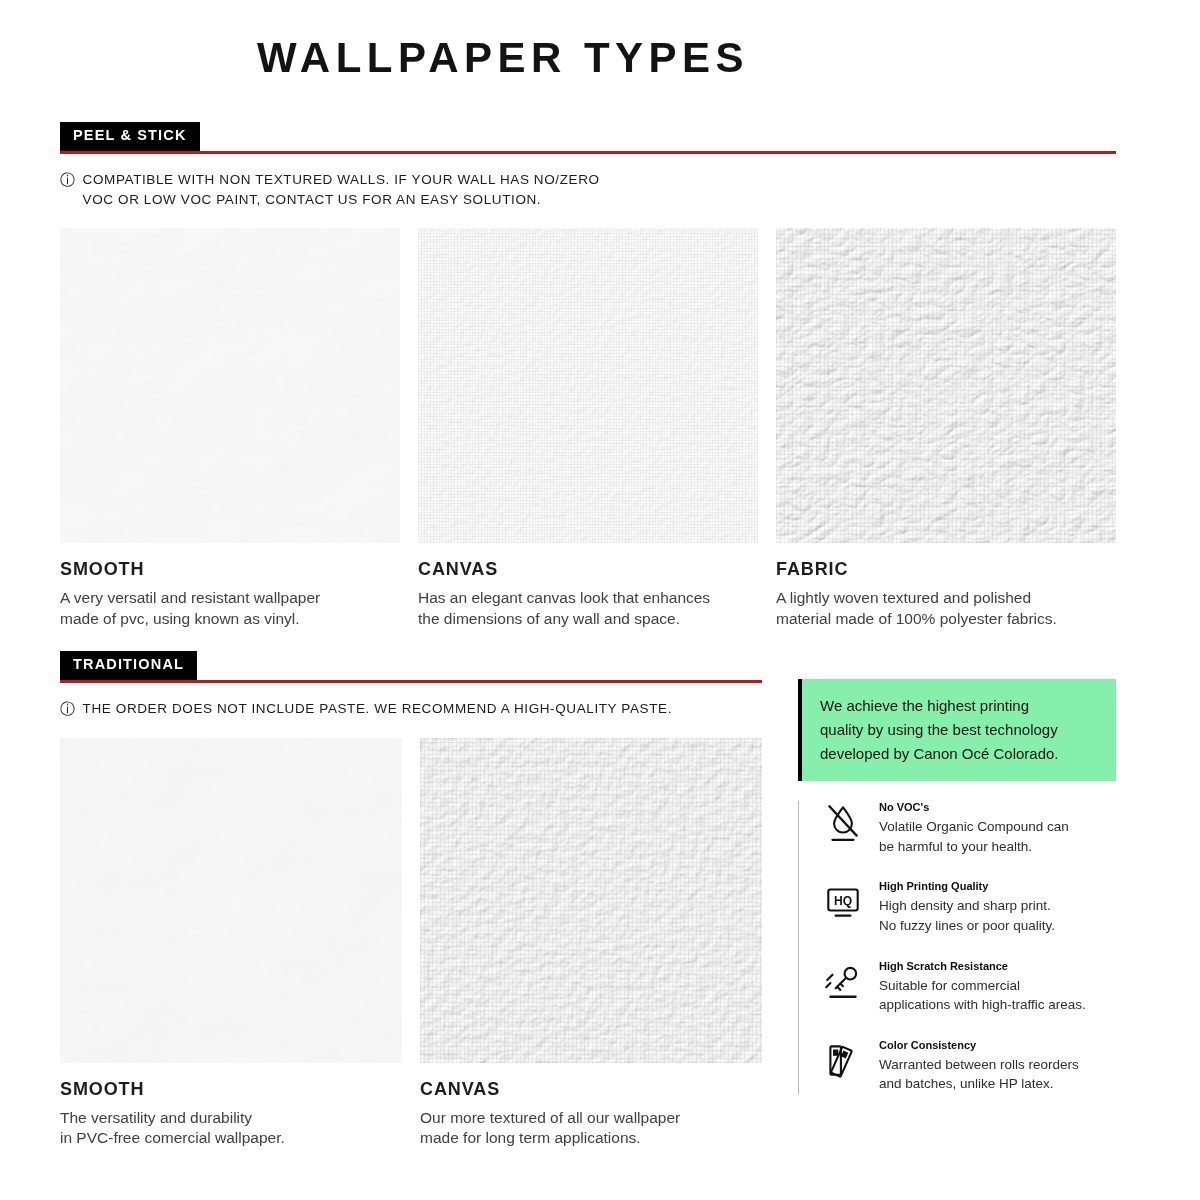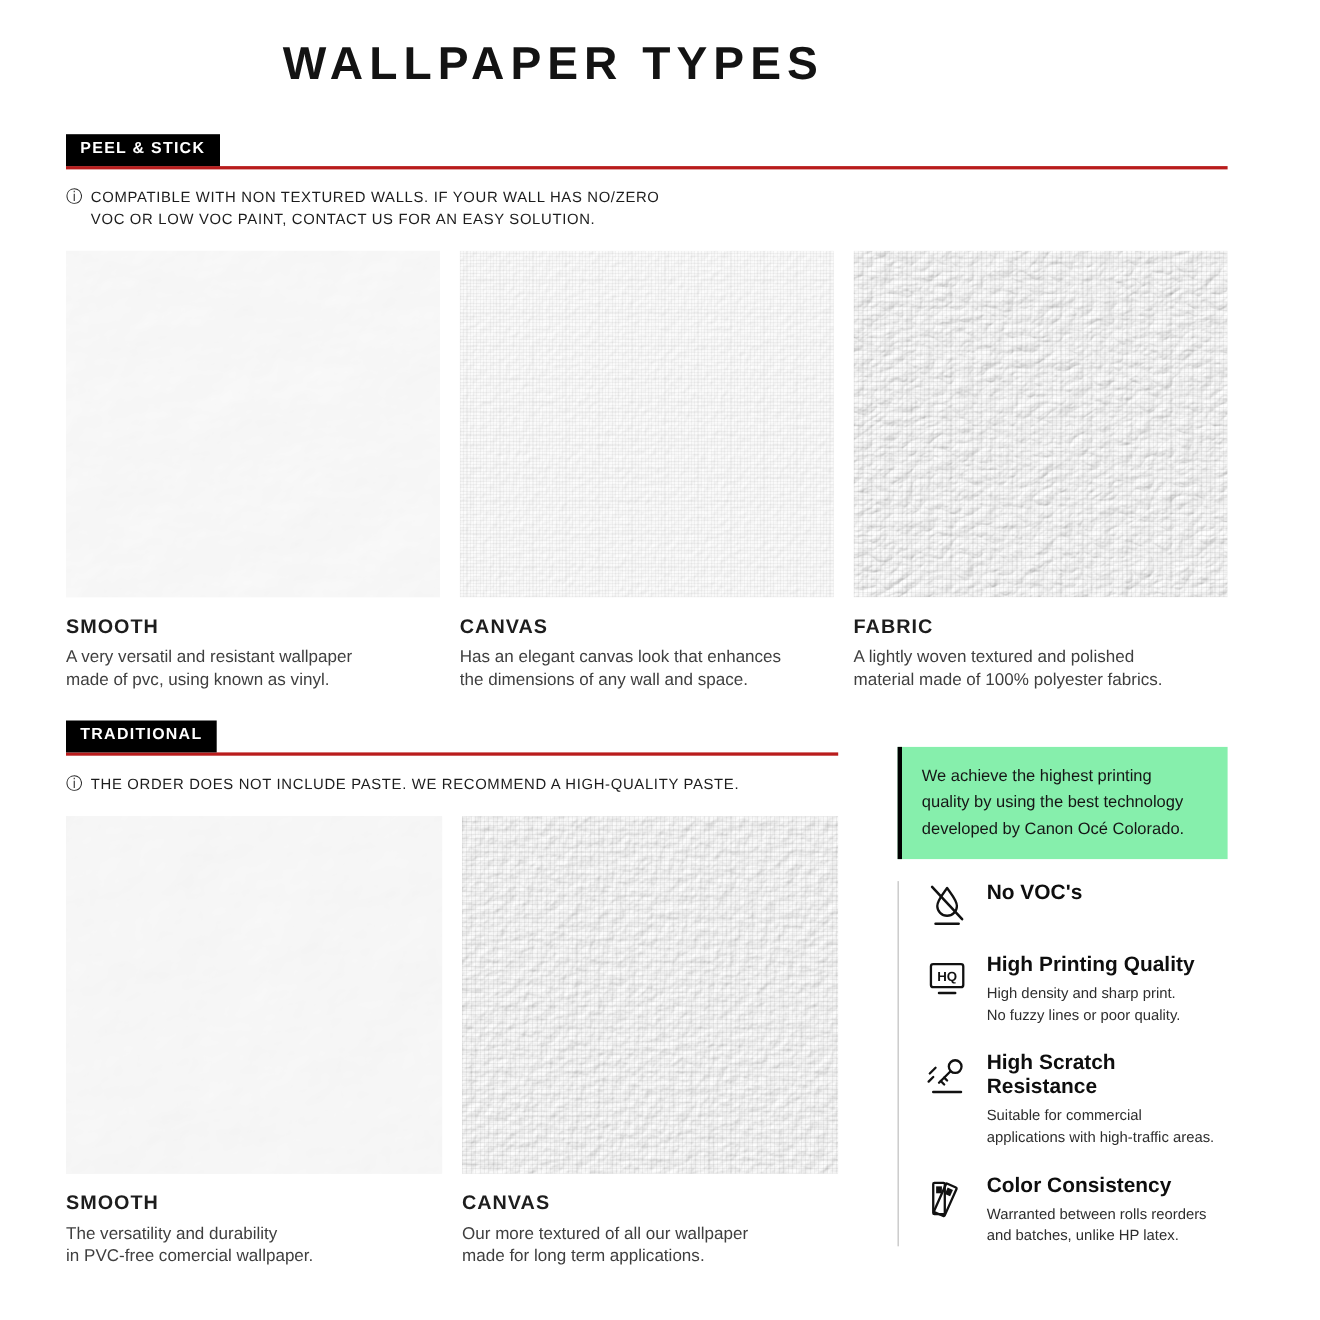--- a/index.html
+++ b/index.html
@@ -94,21 +94,21 @@
     color: #1d1d1d;
   }
   .card-desc {
     margin-top: 8px;
     font-size: 15.5px;
     color: #3f3f3f;
     line-height: 1.32;
     white-space: pre-line;
   }
 
-  .bottom { display: flex; gap: 54px; margin-top: 22px; align-items: center; }
+  .bottom { display: flex; gap: 36px; margin-top: 22px; }
   .left-col { flex: 0 0 702px; width: 702px; }
   .right-col { flex: 1; }
 
   .intro-box {
     margin-top: 28px;
     background: #86efac;
     border-left: 4px solid #000;
     padding: 15px 18px;
     font-size: 15px;
     line-height: 1.6;
@@ -116,21 +116,21 @@
     white-space: pre-line;
   }
 
   .features {
     margin-top: 20px;
     border-left: 1px solid #b8b8b8;
     padding-left: 23px;
   }
   .feature { display: flex; gap: 15px; margin-bottom: 24px; }
   .feature-icon { width: 42px; height: 42px; flex: 0 0 42px; }
-  .feature-title { font-size: 19px; font-weight: 700; color: #0e0e0e; }
+  .feature-title { font-size: 11px; font-weight: 700; color: #0e0e0e; }
   .feature-desc {
     margin-top: 4px;
     font-size: 13.5px;
     color: #2e2e2e;
     line-height: 1.45;
     white-space: pre-line;
   }
 </style>
 </head>
 <body>
@@ -271,20 +271,22 @@
       <div class="features">
 
         <div class="feature">
           <svg class="feature-icon" viewBox="0 0 40 40">
             <path d="M20 6c-5 7-8.5 11-8.5 15.5a8.5 8.5 0 0 0 17 0C28.5 17 25 13 20 6z" fill="none" stroke="#111" stroke-width="2" stroke-linejoin="round"></path>
             <line x1="7" y1="5" x2="33" y2="33" stroke="#111" stroke-width="2.2" stroke-linecap="round"></line>
             <line x1="10" y1="37" x2="30" y2="37" stroke="#111" stroke-width="2.2" stroke-linecap="round"></line>
           </svg>
           <div>
             <div class="feature-title">No VOC's</div>
+            <div class="feature-desc">Volatile Organic Compound can
+be harmful to your health.</div>
           </div>
         </div>
 
         <div class="feature">
           <svg class="feature-icon" viewBox="0 0 40 40">
             <rect x="6" y="9" width="28" height="20" rx="2" fill="none" stroke="#111" stroke-width="2"></rect>
             <text x="20" y="23.5" text-anchor="middle" font-family="Liberation Sans, sans-serif" font-size="11.5" font-weight="bold" fill="#111">HQ</text>
             <line x1="13" y1="34" x2="27" y2="34" stroke="#111" stroke-width="2.2" stroke-linecap="round"></line>
           </svg>
           <div>

